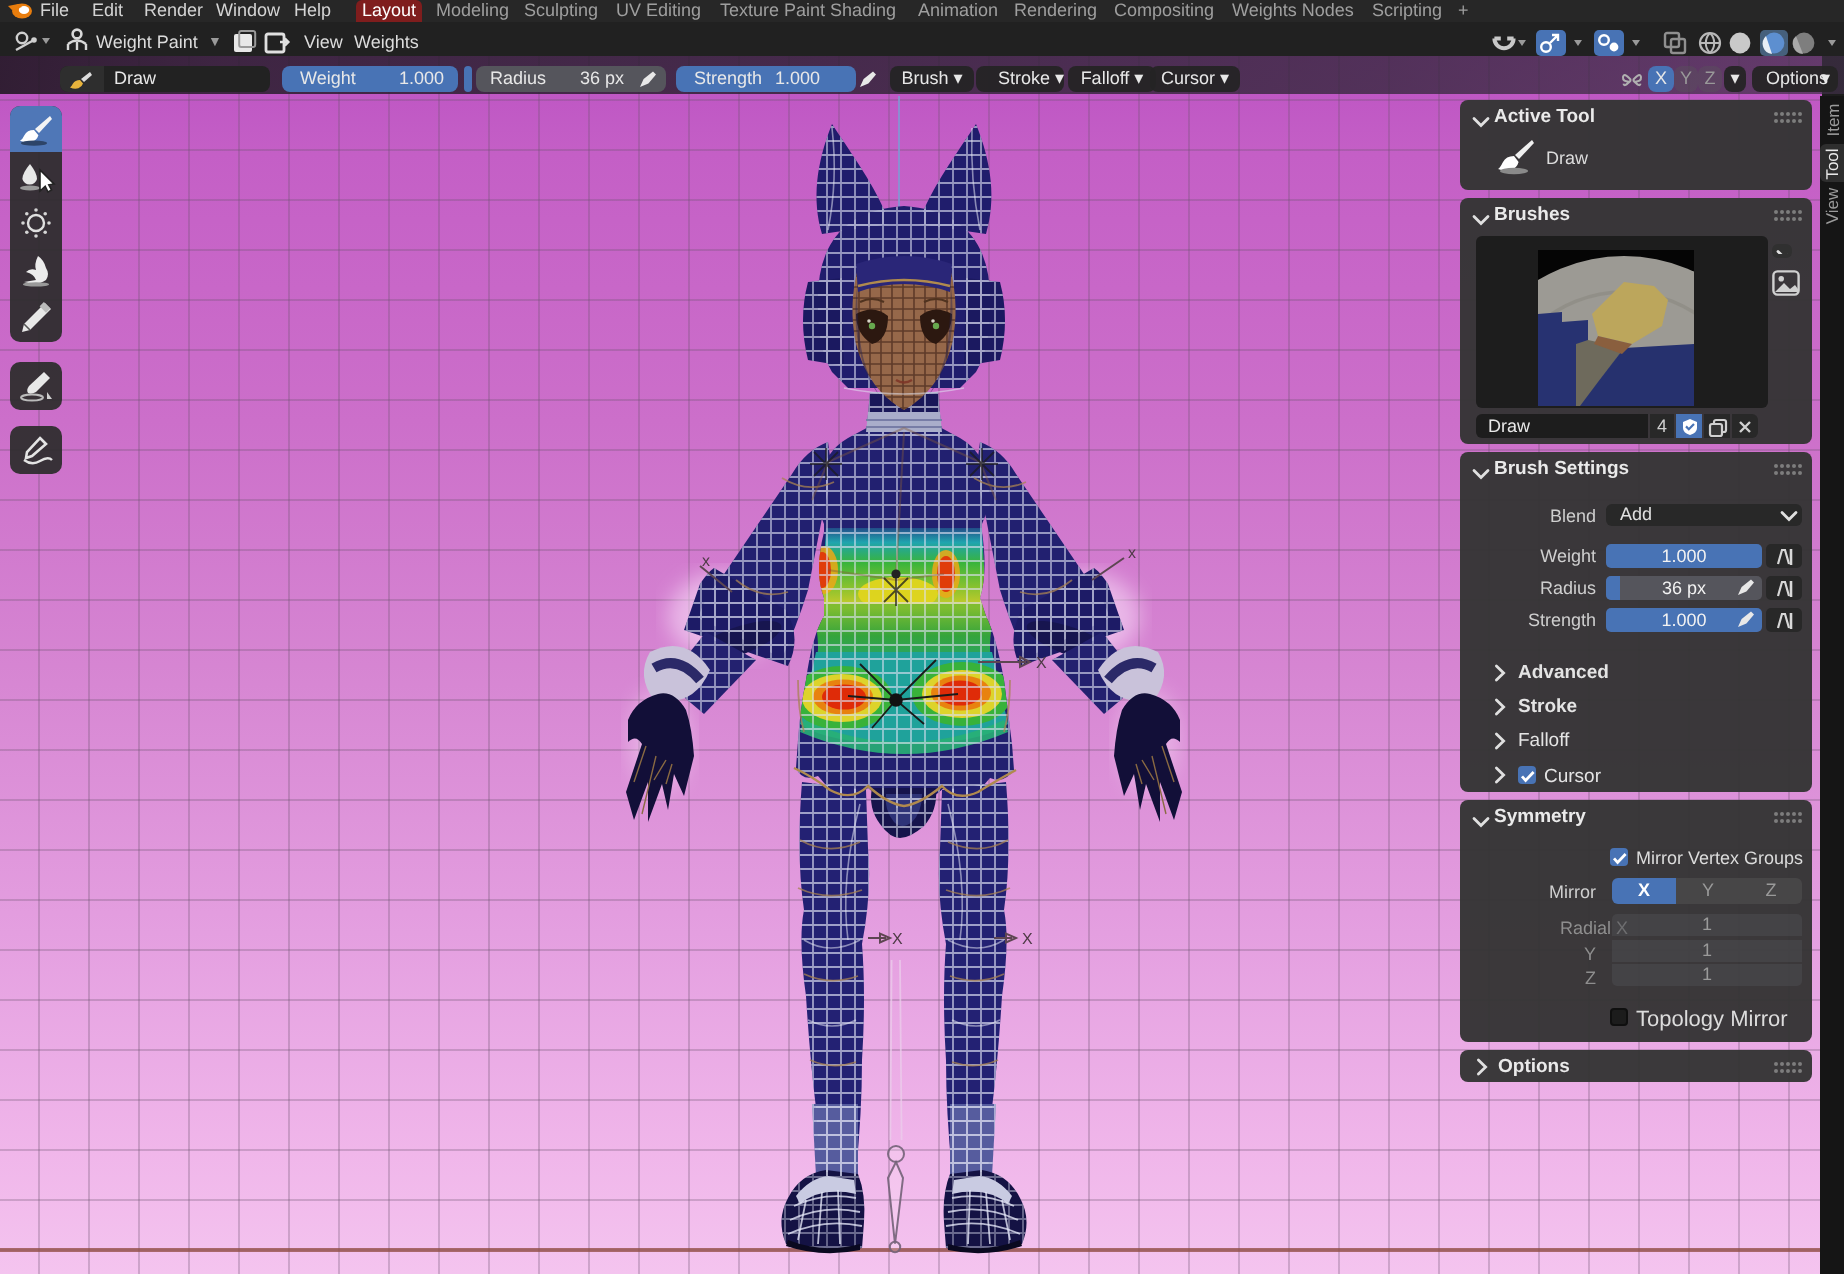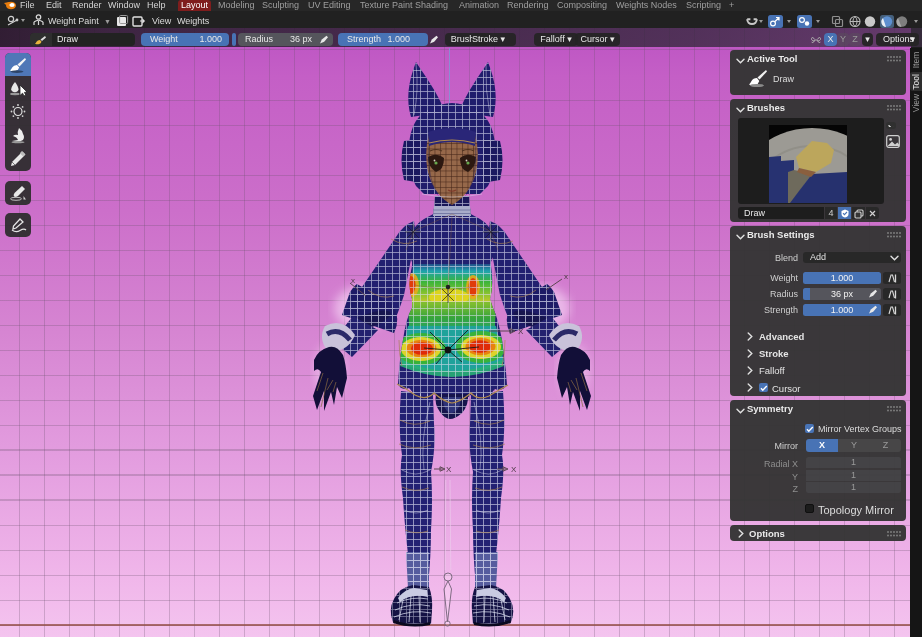--- a/index.html
+++ b/index.html
@@ -351,21 +351,21 @@
   <div class="fld blue" style="left:232px;width:4px"></div>
   <div class="fld grey" style="left:238px;width:95px">
       <span style="position:absolute;left:7px">Radius</span>
       <span style="position:absolute;left:52px">36 px</span>
     </div>
   <div class="fld blue" style="left:338px;width:90px">
       <span style="position:absolute;left:9px">Strength</span>
       <span style="position:absolute;right:18px">1.000</span>
     </div>
   <div class="fld ddb" style="left:445px;width:42px;text-align:center">Brush ▾</div>
-  <div class="fld ddb" style="left:472px;width:44px;text-align:left">Stroke ▾</div>
+  <div class="fld ddb" style="left:488px;width:44px;text-align:right">Stroke ▾</div>
   <div class="fld ddb" style="left:534px;width:44px;text-align:center">Falloff ▾</div>
   <div class="fld ddb" style="left:575px;width:45px;text-align:center">Cursor ▾</div>
   <div class="fld blue" style="left:824px;width:13px;text-align:center">X</div>
   <div class="fld" style="left:837px;width:12px;text-align:center;color:#999;background:rgba(90,90,90,.35)">Y</div>
   <div class="fld" style="left:849px;width:12px;text-align:center;color:#999;background:rgba(90,90,90,.35)">Z</div>
   <div class="fld ddb" style="left:862px;width:11px;text-align:center">▾</div>
   <div class="fld ddb" style="left:876px;width:43px">
       <span style="position:absolute;left:7px">Options</span>
       <span style="position:absolute;right:4px">▾</span>
     </div>
@@ -603,21 +603,21 @@
     <div class="chk" style="left:75px;top:24px;background:#4873b5">
         <svg class="abs" style="left:1px;top:1.5px" width="8" height="7" viewBox="0 0 8 7">
           <path d="M1 3.2 l1.8 2 L6.8 1" stroke="#fff" stroke-width="1.4" fill="none"></path>
         </svg>
       </div>
     <div class="abs" style="left:88px;top:24px;font-size:9px;color:#dcdcdc">Mirror Vertex Groups</div>
     <div class="lbl" style="left:8px;top:40px;width:60px">Mirror</div>
     <div class="abs blue" style="left:76px;top:39px;width:32px;height:13px;border-radius:3px 0 0 3px;font-size:9px;line-height:13px;text-align:center;color:#fff;font-weight:bold">X</div>
     <div class="abs" style="left:108px;top:39px;width:32px;height:13px;background:rgba(88,88,88,.45);font-size:9px;line-height:13px;text-align:center;color:#9a9a9a">Y</div>
     <div class="abs" style="left:140px;top:39px;width:31px;height:13px;background:rgba(88,88,88,.45);border-radius:0 3px 3px 0;font-size:9px;line-height:13px;text-align:center;color:#9a9a9a">Z</div>
-    <div class="lbl" style="left:8px;top:58px;width:60px;color:#8e8e8e">Radial X</div>
+    <div class="lbl" style="left:24px;top:58px;width:60px;color:#8e8e8e">Radial X</div>
     <div class="abs" style="left:76px;top:57px;width:95px;height:11px;background:rgba(78,78,82,.5);border-radius:2.5px 2.5px 0 0;font-size:9px;line-height:11px;text-align:center;color:#9a9a9a">1</div>
     <div class="lbl" style="left:8px;top:70.5px;width:60px;color:#8e8e8e">Y</div>
     <div class="abs" style="left:76px;top:69.5px;width:95px;height:11px;background:rgba(78,78,82,.5);font-size:9px;line-height:11px;text-align:center;color:#9a9a9a">1</div>
     <div class="lbl" style="left:8px;top:83px;width:60px;color:#8e8e8e">Z</div>
     <div class="abs" style="left:76px;top:82px;width:95px;height:11px;background:rgba(78,78,82,.5);border-radius:0 0 2.5px 2.5px;font-size:9px;line-height:11px;text-align:center;color:#9a9a9a">1</div>
     <div class="chk" style="left:75px;top:104px;background:#1c1c1c;border:1px solid #0f0f0f"></div>
     <div class="abs" style="left:88px;top:104px;font-size:11px;color:#dcdcdc">Topology Mirror</div>
   </div>
 
   <div class="pan" style="top:525px;height:16px">

